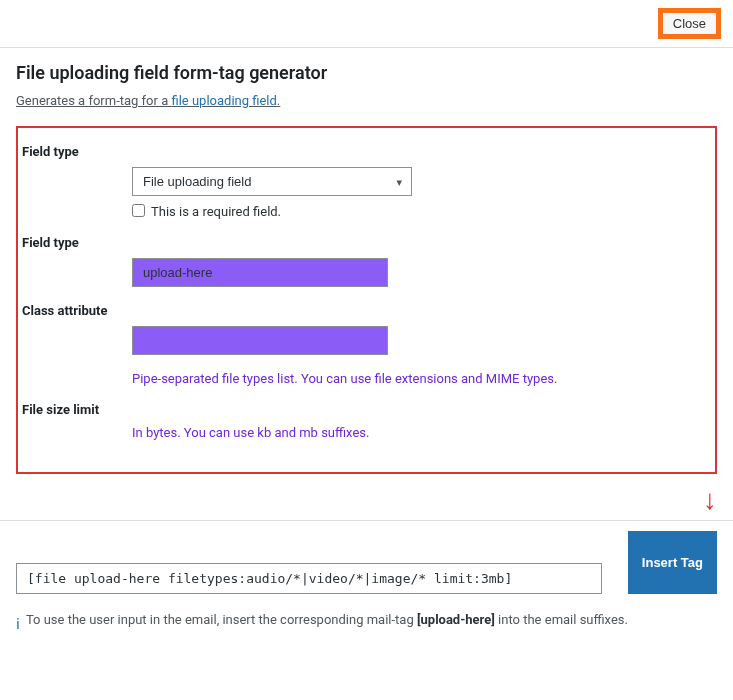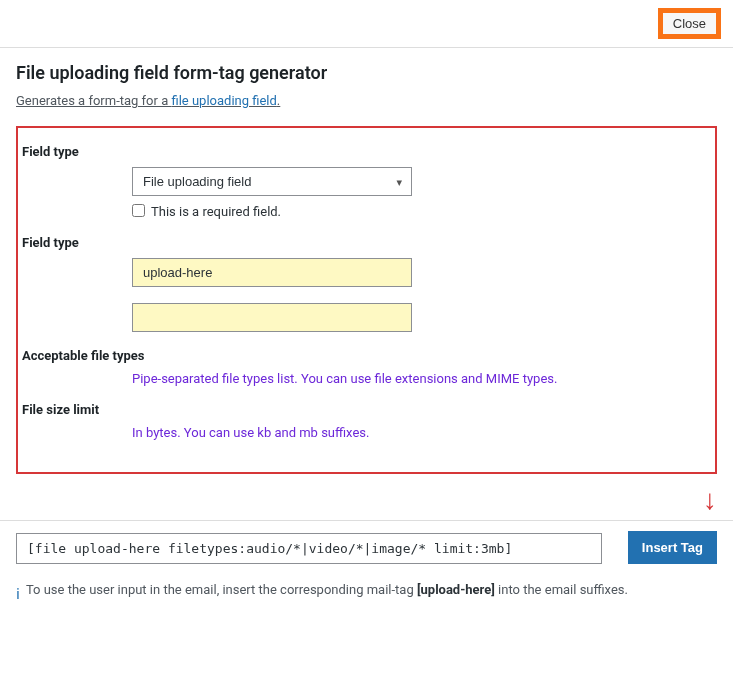--- a/index.html
+++ b/index.html
@@ -111,26 +111,26 @@
       margin: 0;
       cursor: pointer;
     }
 
     .checkbox-label {
       font-size: 13px;
       color: #2c3338;
     }
 
     .text-input {
-      width: 280px;
+      width: 256px;
       padding: 6px 10px;
       border: 1px solid #8c8f94;
       font-size: 13px;
       color: #2c3338;
-      background: #fef9c3;
+      background: #8b5cf6;
     }
 
     .field-hint {
       font-size: 13px;
       color: #6d28d9;
       margin-bottom: 6px;
     }
 
     .bottom-bar {
       border-top: 1px solid #ddd;
@@ -148,21 +148,21 @@
       font-family: monospace;
       font-size: 13px;
       color: #2c3338;
       background: #fff;
     }
 
     .insert-btn {
       background: #2271b1;
       color: #fff;
       border: none;
-      padding: 9px 14px;
+      padding: 24px 14px;
       font-size: 13px;
       font-weight: 600;
       cursor: pointer;
       white-space: nowrap;
     }
 
     .info-bar {
       padding: 8px 16px;
       font-size: 13px;
       color: #50575e;
@@ -235,27 +235,27 @@
   </div>
 
   <div class="field-group">
     <span class="field-label">Field type</span>
     <div class="field-indent">
       <input type="text" class="text-input" value="upload-here" style="">
     </div>
   </div>
 
   <div class="field-group">
+    <span class="field-label">Class attribute</span>
     <div class="field-indent">
       <input type="text" class="text-input" value="" style="">
     </div>
   </div>
 
   <div class="field-group">
-    <span class="field-label">Acceptable file types</span>
     <div class="field-indent">
       <div class="field-hint">Pipe-separated file types list. You can use file extensions and MIME types.</div>
     </div>
   </div>
 
   <div class="field-group">
     <span class="field-label">File size limit</span>
     <div class="field-indent">
       <div class="field-hint">In bytes. You can use kb and mb suffixes.</div>
     </div>

